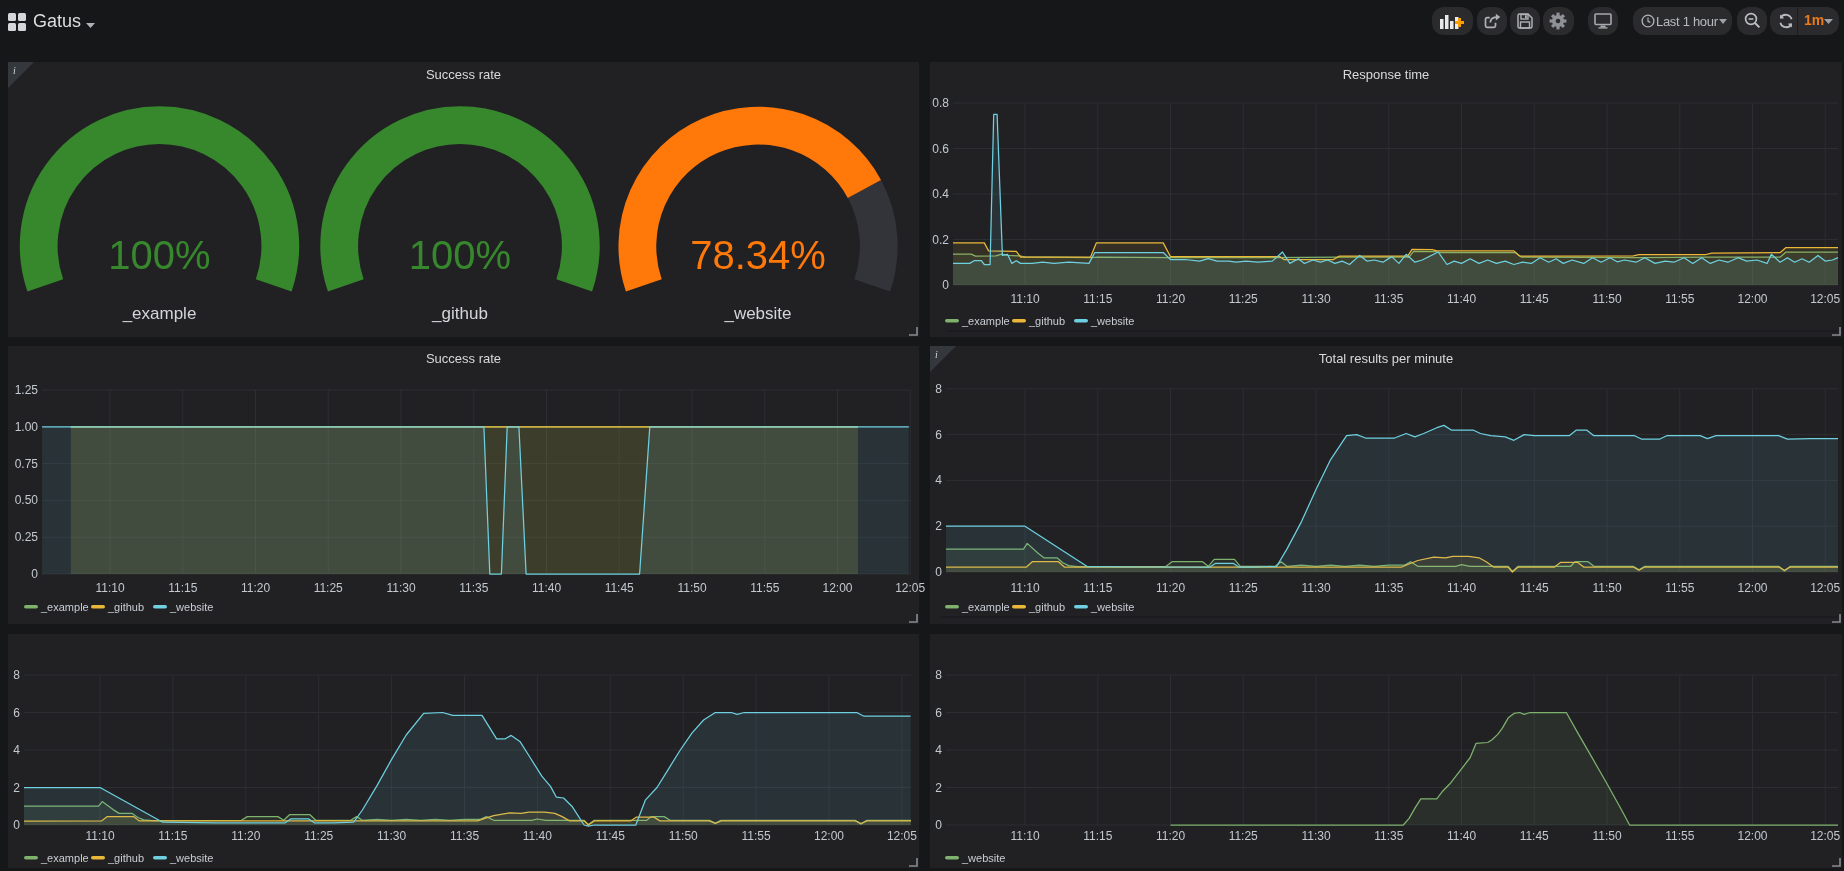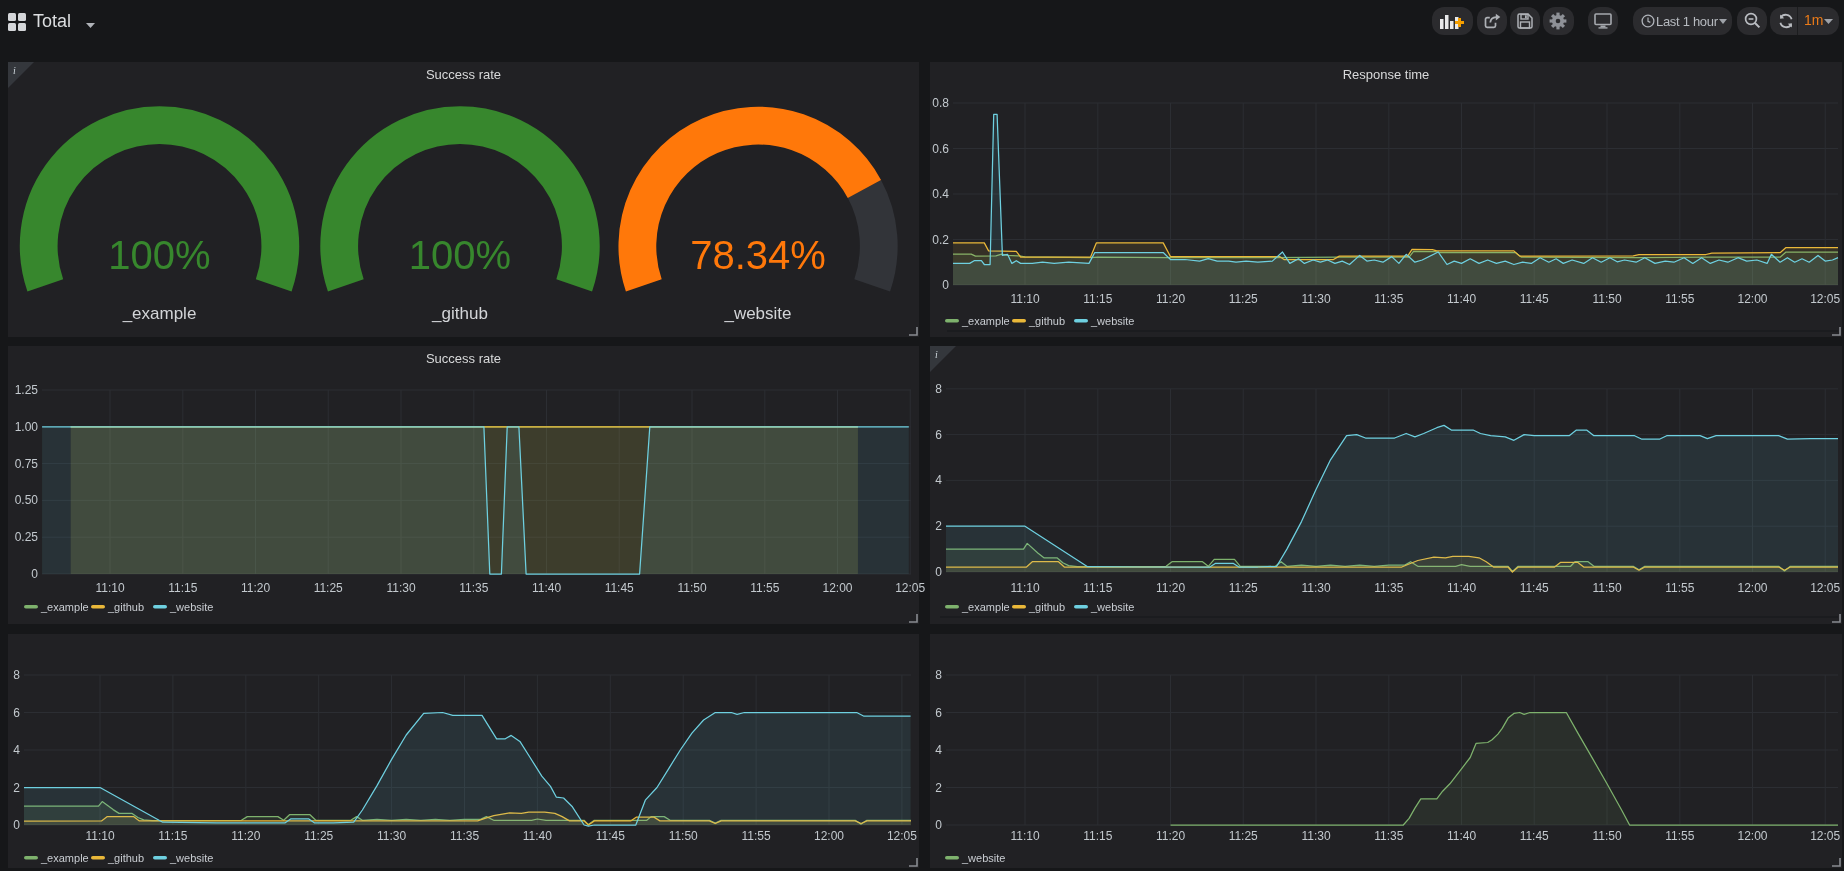--- a/index.html
+++ b/index.html
@@ -13,21 +13,21 @@
 .rsz { position:absolute; right:1px; bottom:1px; }
 .navbtn { position:absolute; top:7px; height:28px; background:#2b2b2e; border-radius:12px; }
 </style></head><body>
 <div id="page">
     <svg style="position:absolute;left:8px;top:13px" width="20" height="18">
 <rect x="0" y="0" width="8" height="8" rx="1.5" fill="#d4d6d9"></rect>
       <rect x="10" y="0" width="8" height="8" rx="1.5" fill="#d4d6d9"></rect>
 <rect x="0" y="10" width="8" height="8" rx="1.5" fill="#d4d6d9"></rect>
       <rect x="10" y="10" width="8" height="8" rx="1.5" fill="#d4d6d9"></rect>
     </svg>
-    <div style="position:absolute;left:33px;top:11px;font-size:18px;color:#dcdee0">Total</div>
+    <div style="position:absolute;left:33px;top:11px;font-size:18px;color:#dcdee0">Gatus</div>
     <svg style="position:absolute;left:86px;top:23px" width="9" height="5">
       <polygon points="0,0 9,0 4.5,5" fill="#b0b3b8"></polygon>
     </svg>
     <div class="navbtn" style="left:1432px;width:41px"><svg width="24" height="16" style="margin:6px 0 0 8px">
         <rect x="0" y="6" width="3.5" height="10" fill="#e8e9ea"></rect>
         <rect x="5" y="2" width="3.5" height="14" fill="#e8e9ea"></rect>
         <rect x="10" y="8" width="3.5" height="8" fill="#e8e9ea"></rect>
         <rect x="15" y="4" width="3.5" height="12" fill="#e8e9ea"></rect>
         <path d="M18 8 h3 v-3 h3 v3 h3 v3 h-3 v3 h-3 v-3 h-3 z" fill="#f59f00" transform="translate(-3,0)"></path>
       </svg></div>
@@ -75,21 +75,21 @@
         <line x1="11" y1="11" x2="15.4" y2="15.4" stroke="#b9bcc1" stroke-width="2"></line>
       </svg></div>
     <div class="navbtn" style="left:1770px;width:69px">
       <svg width="16" height="16" style="position:absolute;left:8px;top:6px" viewBox="0 0 16 16">
         <path d="M13.6 6.3 A6 6 0 0 0 2.7 4.6" fill="none" stroke="#b9bcc1" stroke-width="1.8"></path>
         <polygon points="2.1,1.6 2.1,5.8 6.2,5.2" fill="#b9bcc1"></polygon>
         <path d="M2.4 9.7 A6 6 0 0 0 13.3 11.4" fill="none" stroke="#b9bcc1" stroke-width="1.8"></path>
         <polygon points="13.9,14.4 13.9,10.2 9.8,10.8" fill="#b9bcc1"></polygon>
       </svg>
       <div style="position:absolute;left:27px;top:0;width:1px;height:28px;background:#1c1d1f"></div>
-      <span style="position:absolute;left:34px;top:5px;font-size:14px;font-weight:normal;color:#eb7b18">1m</span>
+      <span style="position:absolute;left:34px;top:5px;font-size:14px;font-weight:bold;color:#eb7b18">1m</span>
       <svg style="position:absolute;right:6px;top:12px" width="9" height="5">
         <polygon points="0,0 9,0 4.5,5" fill="#9ea2a8"></polygon>
       </svg>
     </div>
     <div class="panel" style="left:8px;top:62px;width:911px;height:275px">
       <div class="ptitle" style="width:911px">Success rate</div>
       <svg class="info" width="26" height="26">
         <polygon points="0,0 26,0 0,26" fill="#34373c"></polygon>
         <text x="5" y="12" font-size="10" font-style="italic" font-family="Liberation Serif, serif" fill="#cfd8dd">i</text>
       </svg>
@@ -222,20 +222,21 @@
           <text x="108" y="265" class="leg">_github</text>
           <rect x="153" y="259" width="14" height="3.6" rx="1.8" fill="#6ED0E0"></rect>
           <text x="170" y="265" class="leg">_website</text>
         </g>
       </svg>
       <svg class="rsz" width="10" height="10">
         <path d="M1 9 L9 9 L9 1" fill="none" stroke="#888b90" stroke-width="1.6"></path>
       </svg>
     </div>
     <div class="panel" style="left:930px;top:346px;width:912px;height:278px">
+      <div class="ptitle" style="width:912px">Total results per minute</div>
       <svg class="info" width="26" height="26">
         <polygon points="0,0 26,0 0,26" fill="#34373c"></polygon>
         <text x="5" y="12" font-size="10" font-style="italic" font-family="Liberation Serif, serif" fill="#cfd8dd">i</text>
       </svg>
       <svg class="csvg" width="912" height="278" viewBox="0 0 912 278">
         <g transform="translate(-930,0)">
           <line x1="946" y1="42.8" x2="1838" y2="42.8" stroke="#2c2e33" stroke-width="1"></line>
           <line x1="946" y1="88.6" x2="1838" y2="88.6" stroke="#2c2e33" stroke-width="1"></line>
           <line x1="946" y1="134.4" x2="1838" y2="134.4" stroke="#2c2e33" stroke-width="1"></line>
           <line x1="946" y1="180.2" x2="1838" y2="180.2" stroke="#2c2e33" stroke-width="1"></line>

